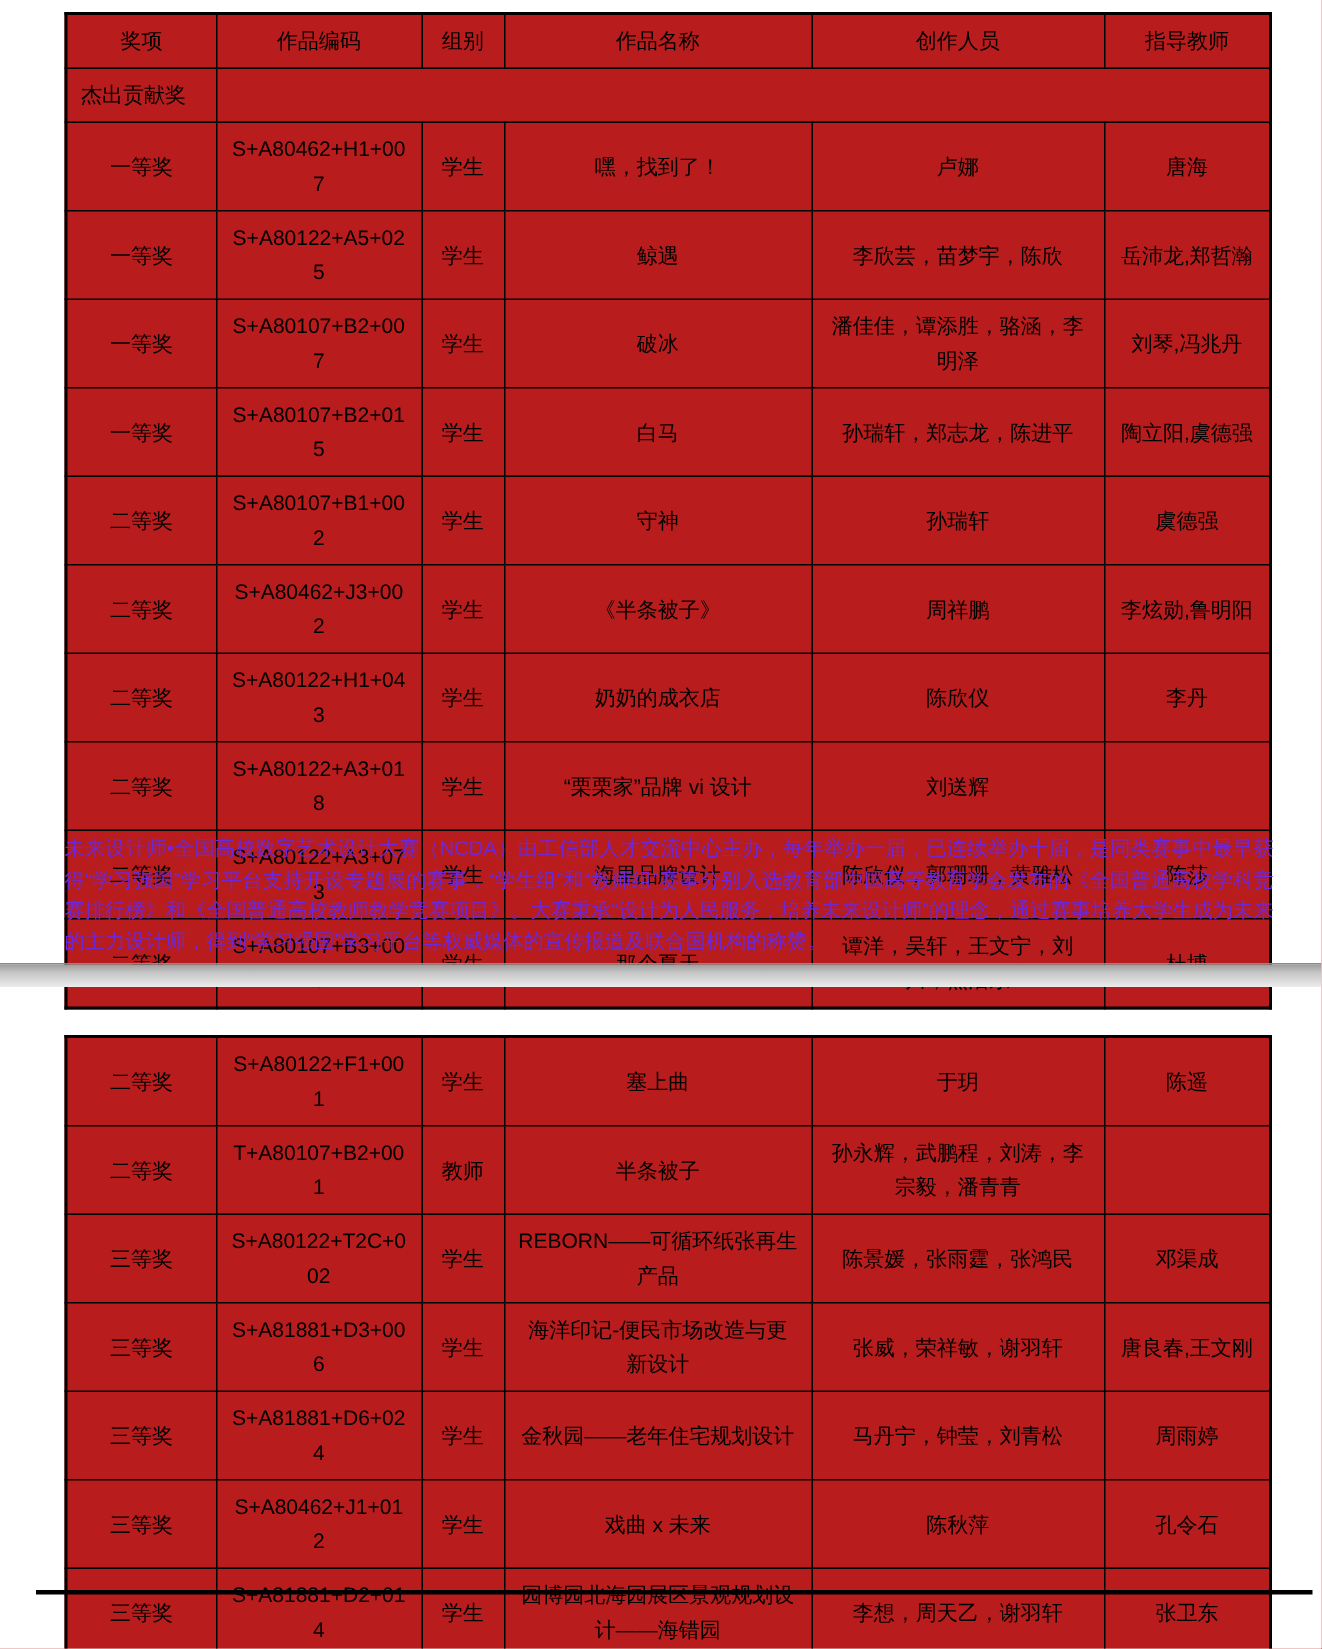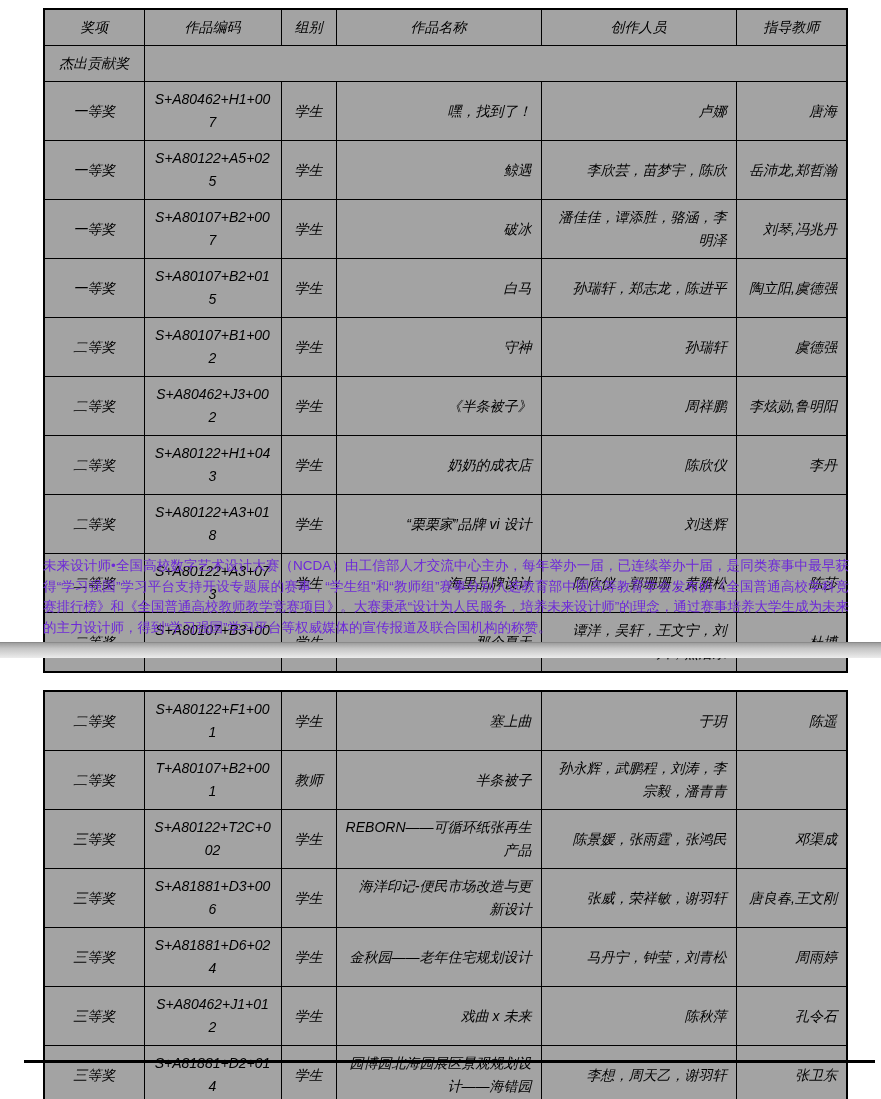--- a/index.html
+++ b/index.html
@@ -4,34 +4,34 @@
 <style>
   html,body{margin:0;padding:0;background:#ffffff;}
   body{
     width:881px;height:1099px;position:relative;overflow:hidden;
     font-family:"Liberation Sans","DejaVu Sans",sans-serif;
     color:#000;
   }
   .page{position:absolute;left:0;top:0;width:881px;}
   .doc-table{
     border-collapse:collapse;table-layout:fixed;width:803px;
-    margin-left:43px;background:#a3a3a3;font-style:italic;
+    margin-left:43px;background:#b91c1c;
   }
   .doc-table td,.doc-table th{
     border:1px solid #000;
     padding:6px 9px;
     font-size:14px;line-height:23px;font-weight:normal;
     vertical-align:middle;word-break:break-word;
     empty-cells:show;
   }
   .doc-table{border:2px solid #000;}
   .col-award,.col-code,.col-group{text-align:center;}
-  .col-title,.col-creators,.col-teacher{text-align:right;}
+  .col-title,.col-creators,.col-teacher{text-align:center;}
   th.hdr{text-align:center;}
-  .special-cell{text-align:center;}
+  .special-cell{text-align:left;}
   .t1{position:absolute;top:8px;left:0;}
   .para{
     position:absolute;top:556px;left:43px;width:806px;
     font-size:13.5px;line-height:20.5px;text-align:justify;
     color:#6d28d9;
   }
   .page-divider{
     position:absolute;top:642px;left:0;width:881px;height:15px;
     background:linear-gradient(to bottom,#9d9d9d 0%,#c4c4c4 35%,#ececec 100%);
     border-top:1px solid #8a8a8a;

